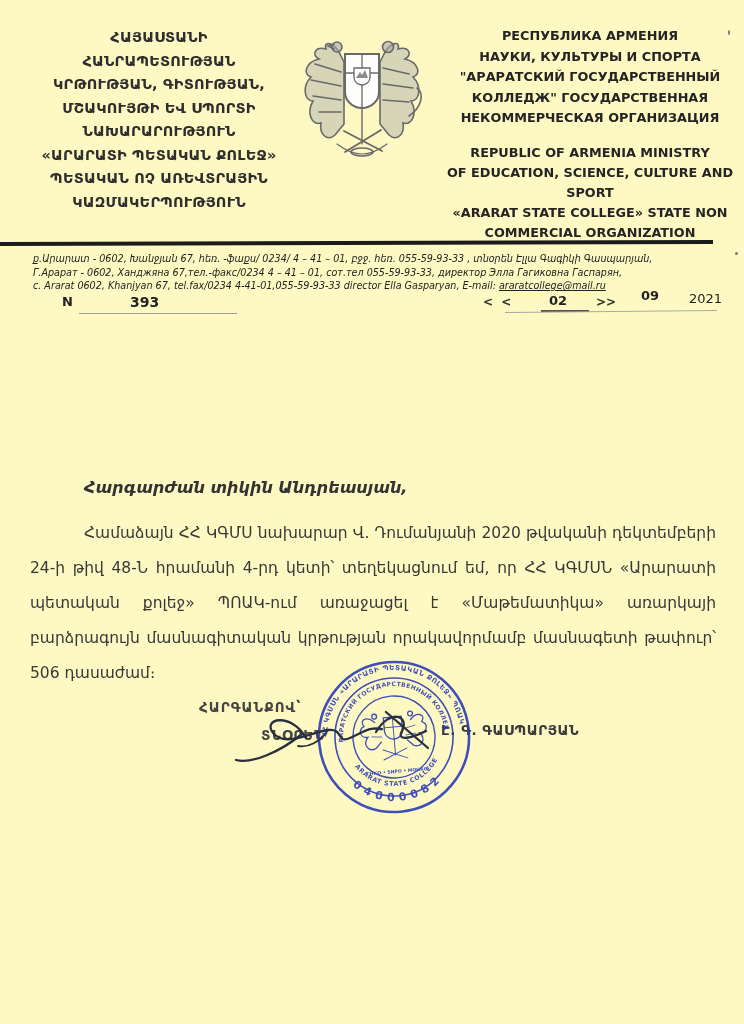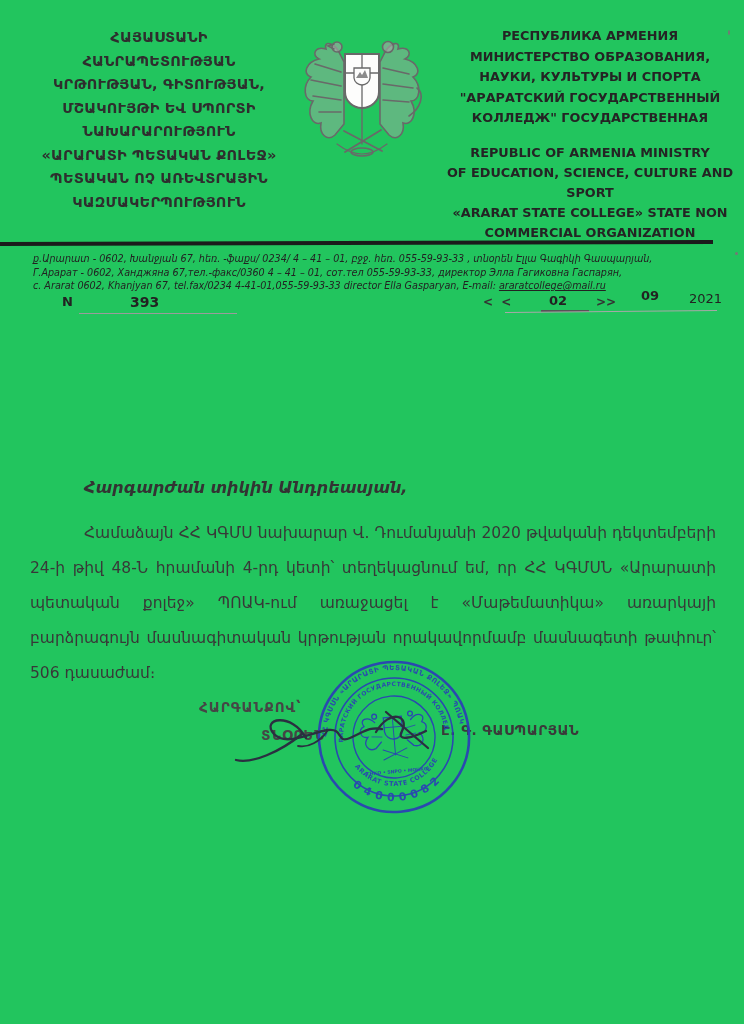--- a/index.html
+++ b/index.html
@@ -1,18 +1,18 @@
 <!DOCTYPE html>
 <html><head>
 <meta charset="utf-8">
 <style>
   html,body{margin:0;padding:0;background:#e8e8e8;}
   .page{
     position:relative;width:744px;height:1024px;margin:0 auto;
-    background:#22c55e;overflow:hidden;
+    background:#fef9c3;overflow:hidden;
     font-family:"DejaVu Sans", sans-serif;color:#333;
   }
   
   .hdr-left{
     position:absolute;left:28px;top:26px;width:262px;
     text-align:center;font-weight:bold;font-size:14.5px;line-height:23.5px;
     color:#2e2e2e;letter-spacing:.2px;
   }
   .coa{position:absolute;left:291px;top:16px;width:140px;height:160px;}
   .hdr-right{
@@ -101,39 +101,39 @@
         <path d="M54,136 L90,114 M53,115 L91,135" stroke-width="1.8"></path>
         <ellipse cx="71" cy="136" rx="11" ry="4"></ellipse>
         <path d="M46,128 C54,134 62,138 71,138 M96,128 C88,134 80,138 71,138" stroke-width="1.2"></path>
       </g>
     </svg>
   </div>
 
   <div class="hdr-right">
     <div class="ru">
       <div>РЕСПУБЛИКА АРМЕНИЯ</div>
-      <div>МИНИСТЕРСТВО ОБРАЗОВАНИЯ,</div>
       <div>НАУКИ, КУЛЬТУРЫ И СПОРТА</div>
       <div>"АРАРАТСКИЙ ГОСУДАРСТВЕННЫЙ</div>
       <div>КОЛЛЕДЖ" ГОСУДАРСТВЕННАЯ</div>
+      <div>НЕКОММЕРЧЕСКАЯ ОРГАНИЗАЦИЯ</div>
     </div>
     <div class="en">
       <div>REPUBLIC OF ARMENIA MINISTRY</div>
       <div>OF EDUCATION, SCIENCE, CULTURE AND</div>
       <div>SPORT</div>
       <div>«ARARAT  STATE  COLLEGE» STATE NON</div>
       <div>COMMERCIAL  ORGANIZATION</div>
     </div>
   </div>
 
   <div class="thick-rule"></div>
 
   <div class="contact">
     <div>ք.Արարատ - 0602, Խանջյան 67, հեռ. -ֆաքս/ 0234/  4 – 41 – 01, բջջ. հեռ.  055-59-93-33 ,  տնօրեն Էլլա Գագիկի Գասպարյան,</div>
-    <div>Г.Арарат - 0602, Ханджяна 67,тел.-факс/0360  4 – 41 – 01,  сот.тел 055-59-93-33, директор Элла Гагиковна Гаспарян,</div>
+    <div>Г.Арарат - 0602, Ханджяна 67,тел.-факс/0234  4 – 41 – 01,  сот.тел 055-59-93-33, директор Элла Гагиковна Гаспарян,</div>
     <div><span>с. Ararat 0602, Khanjyan 67, tel.fax/0234 4-41-01,055-59-93-33 director Ella Gasparyan, E-mail: </span><span class="email">araratcollege@mail.ru</span></div>
   </div>
 
   <span class="ref-n">N</span>
   <span class="ref-val">393</span>
   <div class="ref-line"></div>
 
   <span class="d-open">&lt; &lt;</span>
   <span class="d-day">02</span>
   <span class="d-close">&gt;&gt;</span>

